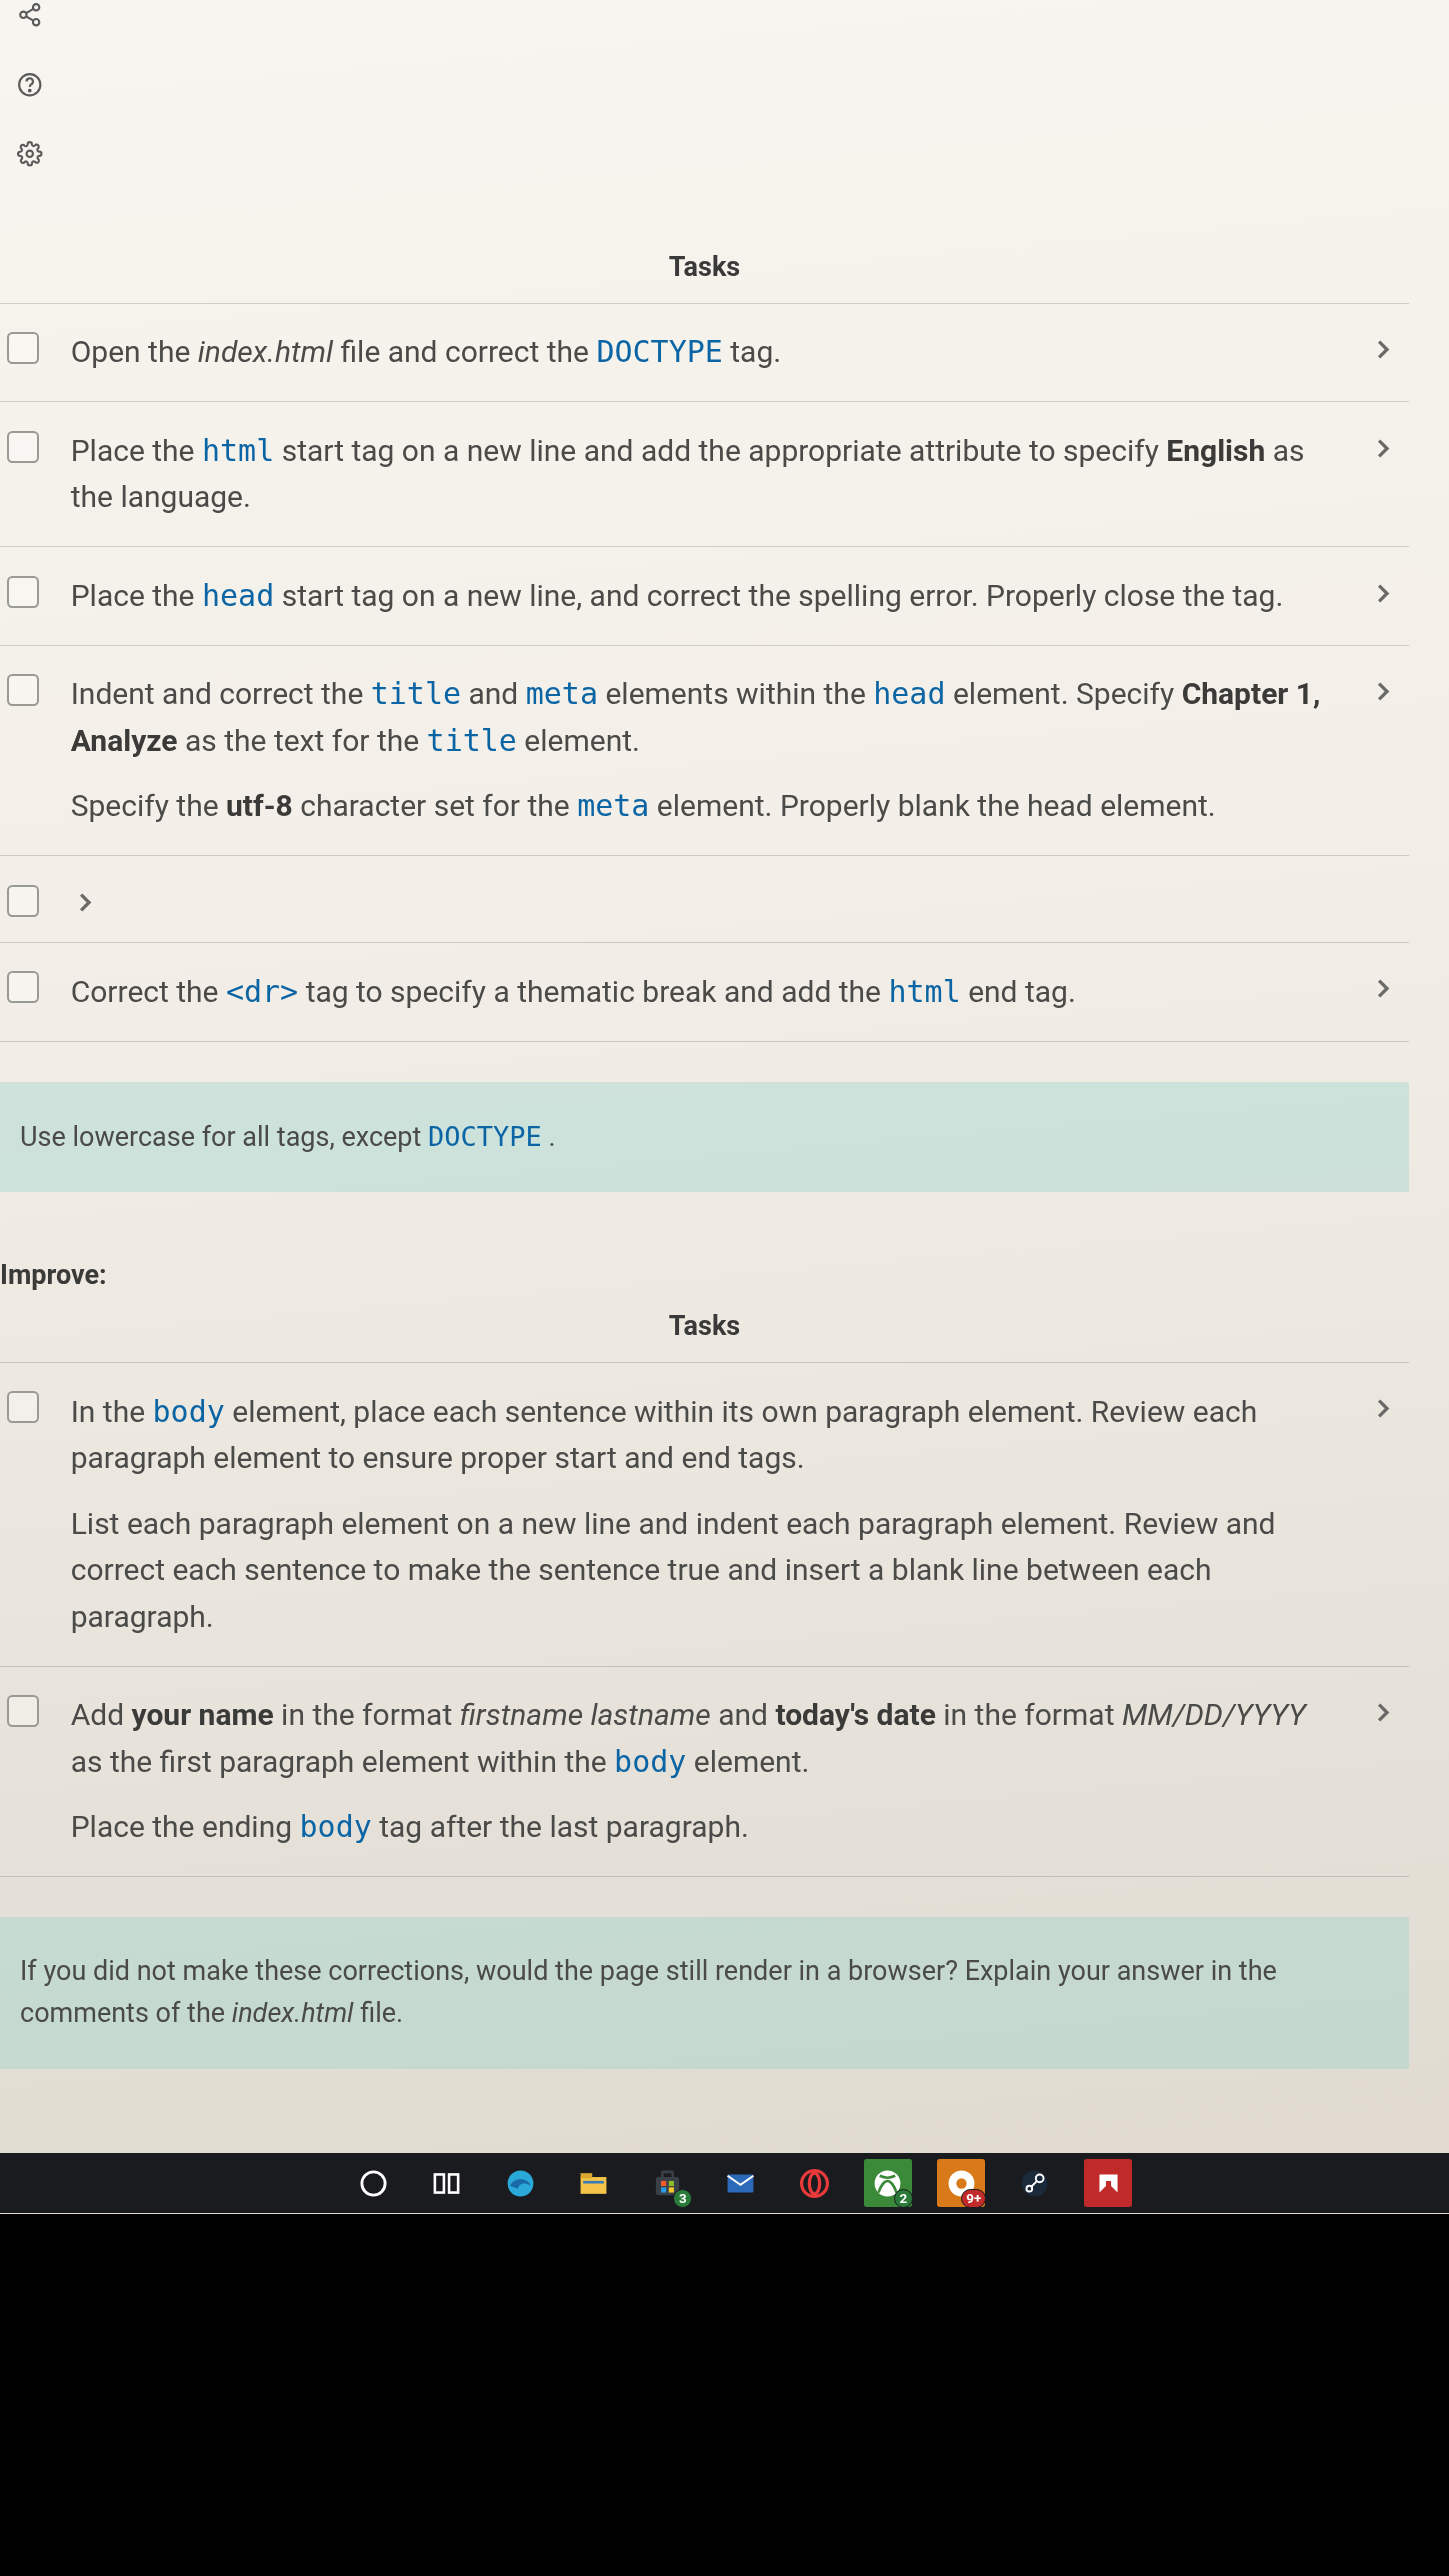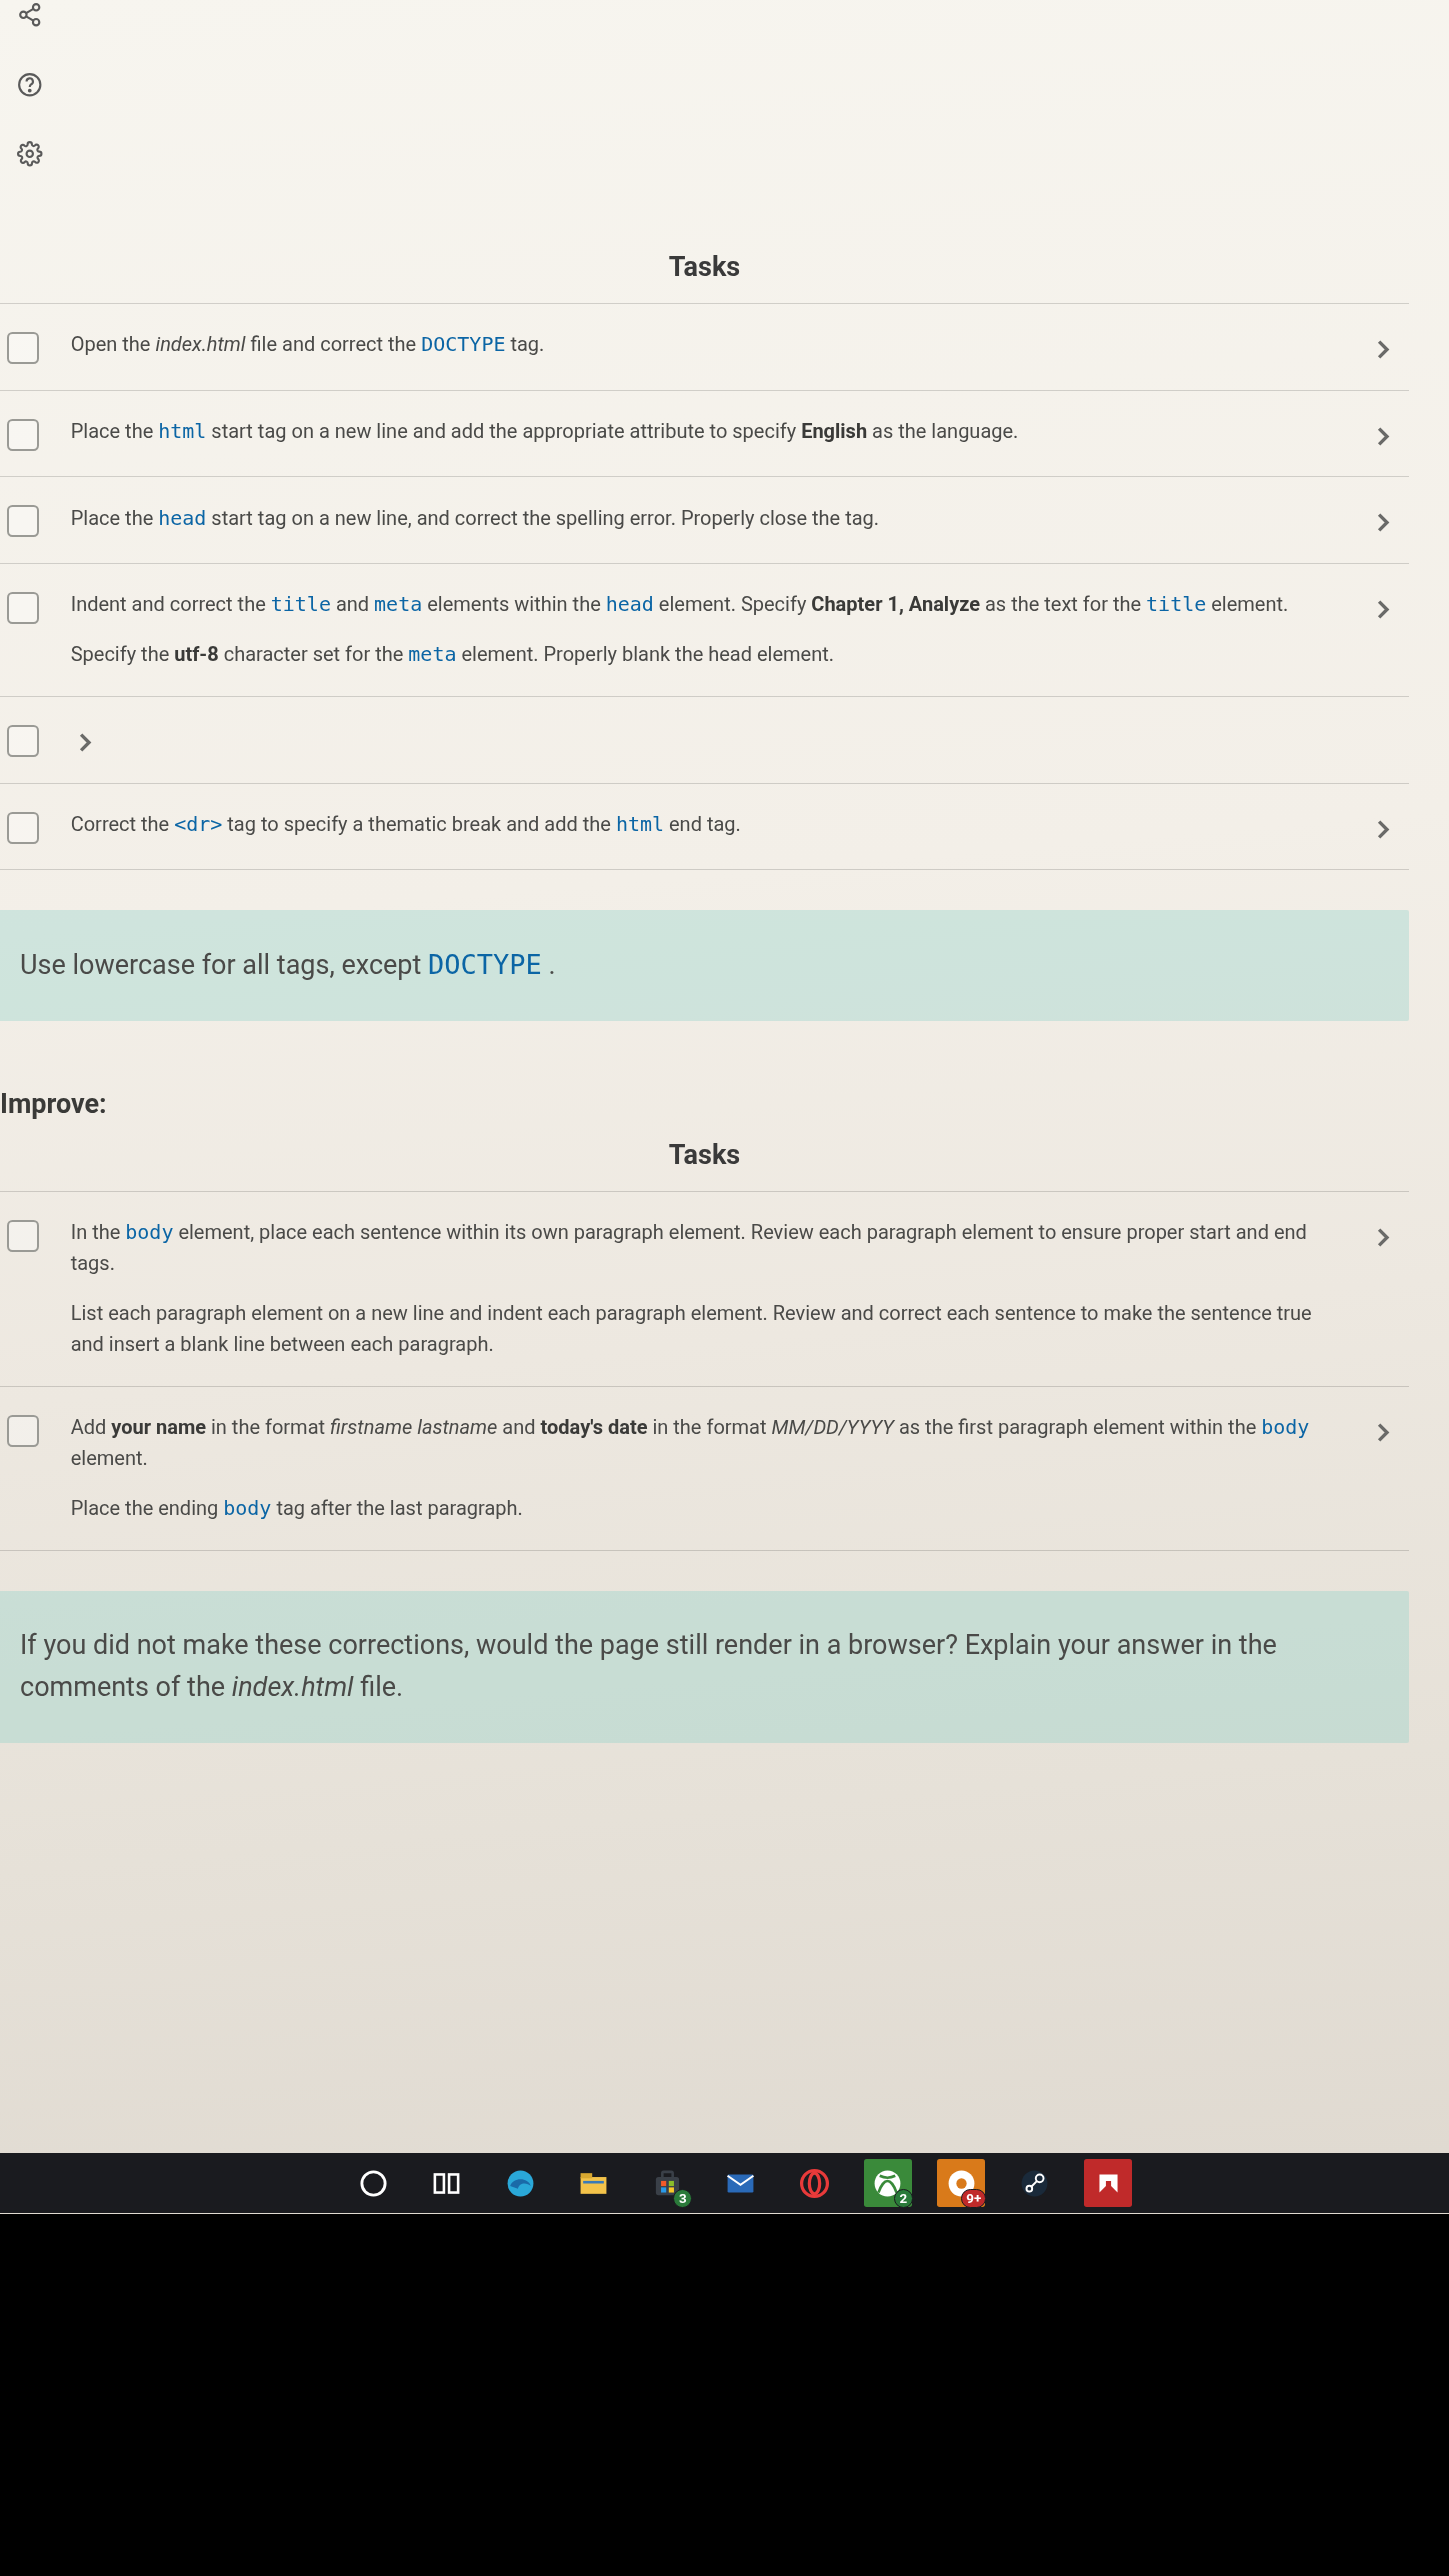--- a/index.html
+++ b/index.html
@@ -62,21 +62,21 @@
   .checkbox {
     flex: 0 0 32px;
     width: 32px; height: 32px;
     border: 2px solid #9a9a95;
     border-radius: 5.4px;
     background: rgba(255,255,255,0.35);
     margin-top: 2.7px;
   }
   .task-body {
     flex: 1 1 auto;
-    font-size: 20px;
+    font-size: 30px;
     line-height: 1.55;
     color: #4a4a48;
   }
   .task-body p { margin-bottom: 19px; }
   .task-body p:last-child { margin-bottom: 0; }
   .code {
     font-family: ui-monospace, Menlo, Consolas, monospace;
     color: #0b65a5;
   }
   .bold { font-weight: 700; color: #3a3a38; }

